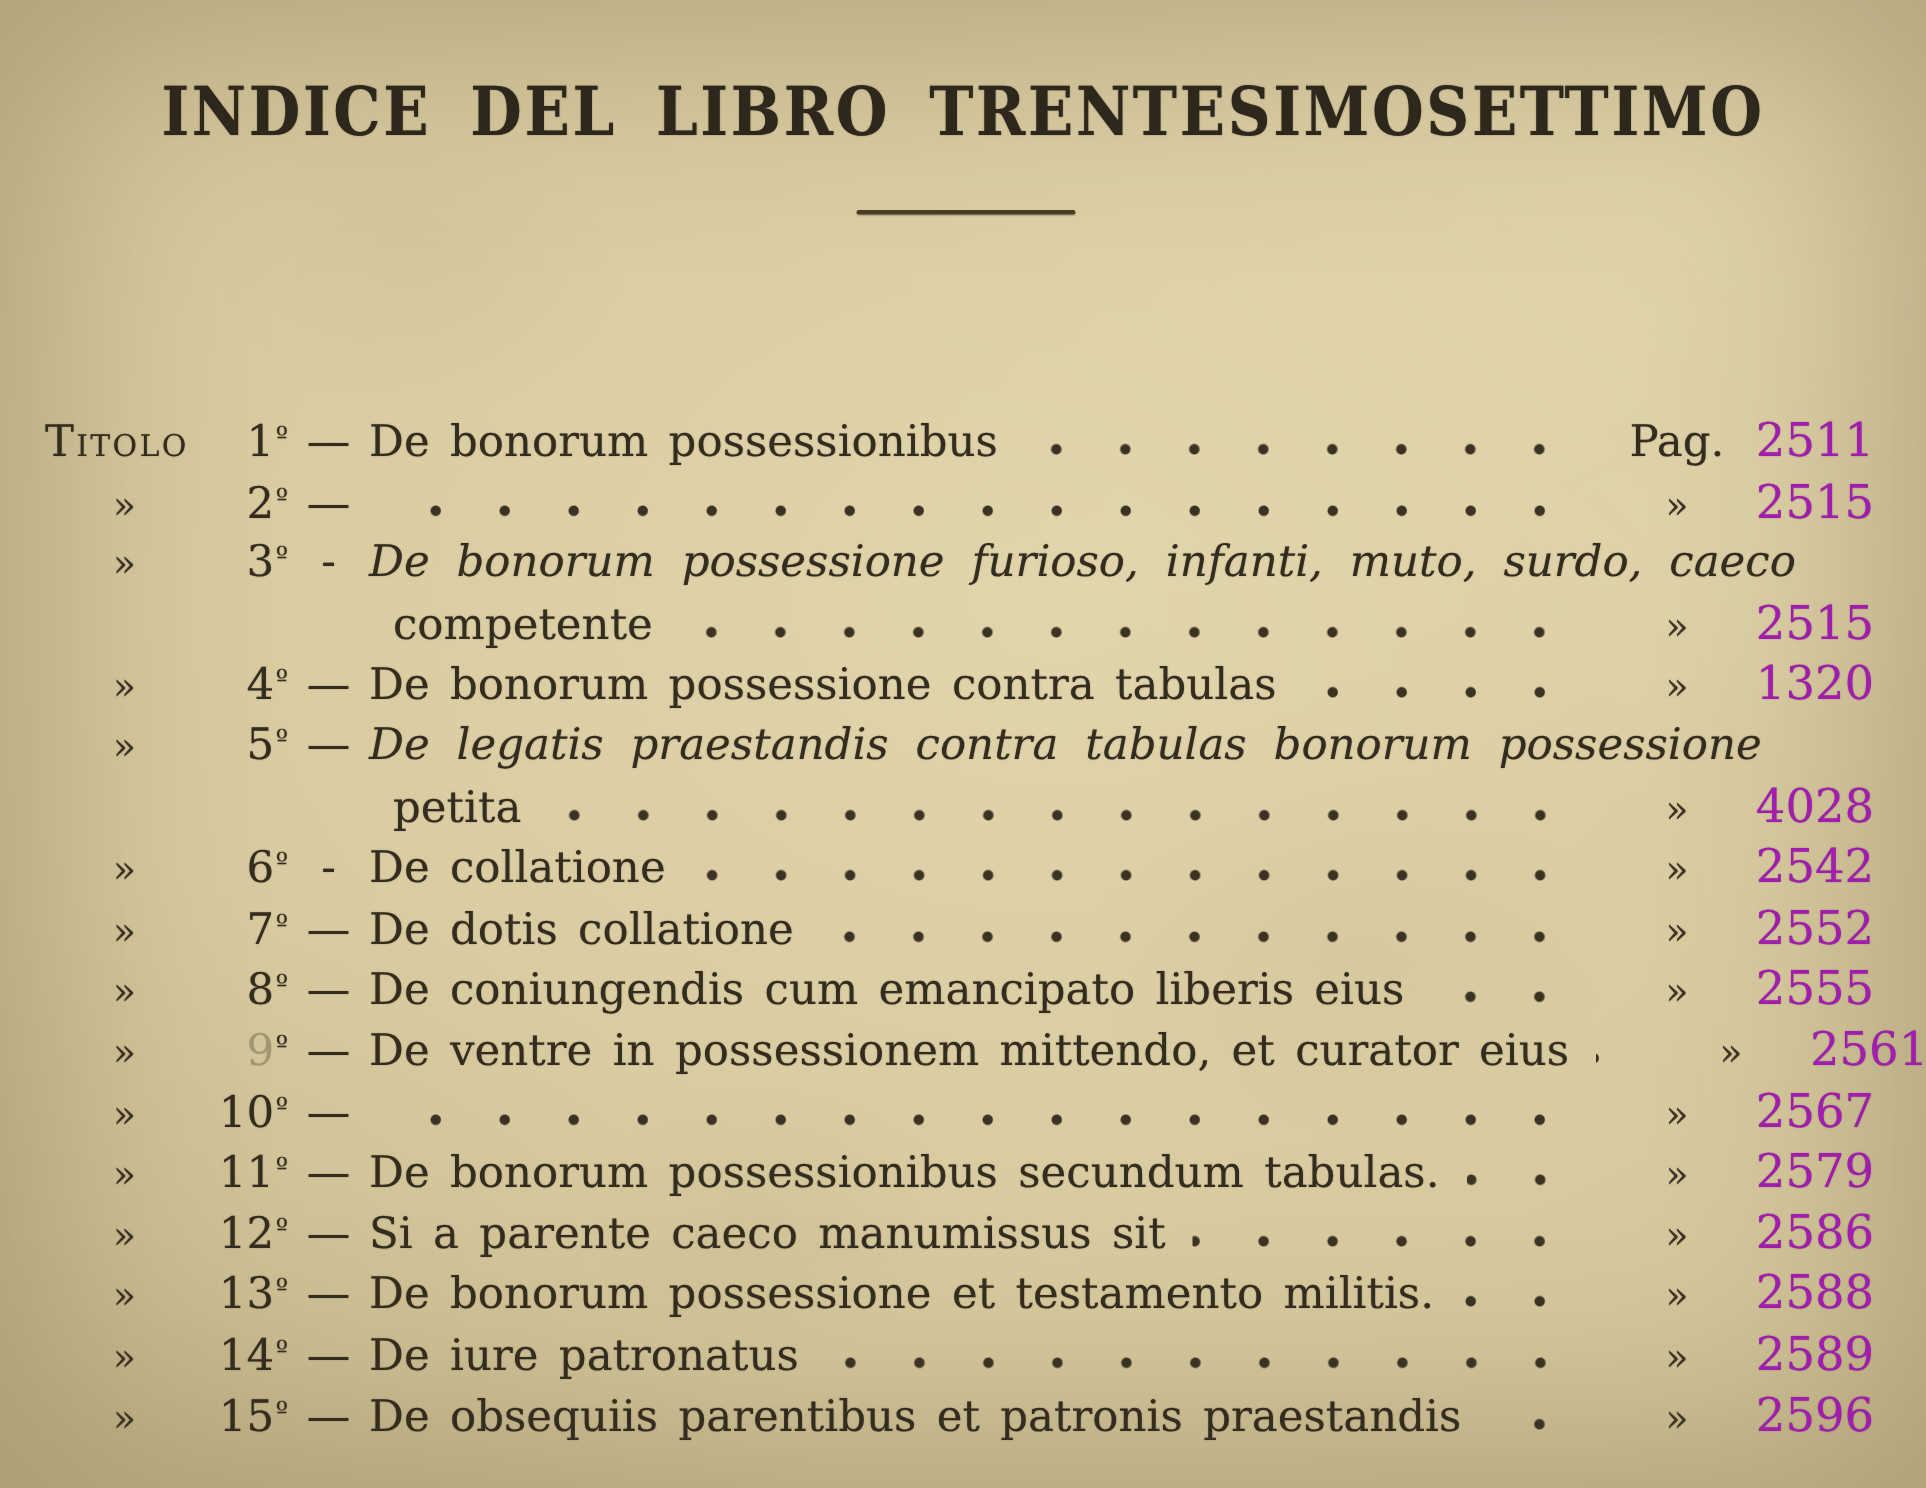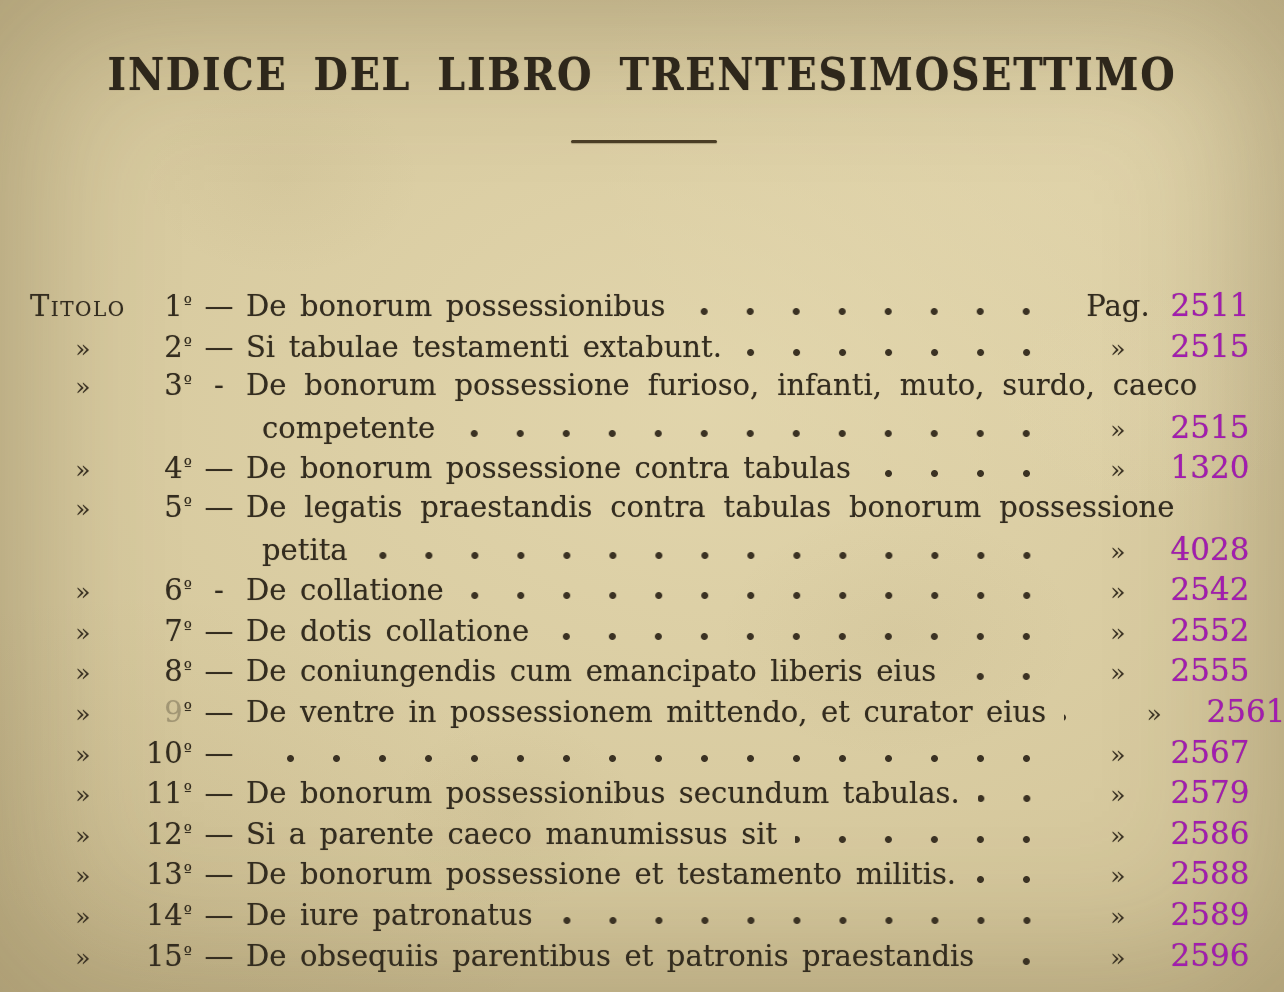--- a/index.html
+++ b/index.html
@@ -34,34 +34,34 @@
     transform:scaleX(.88);
     text-shadow:0 0 1px rgba(46,39,27,.55);
     white-space:nowrap;
   }
   .title-rule{
     position:absolute;left:571px;top:140px;width:146px;height:3px;
     background:#4a3d25;border-radius:2px;
     box-shadow:0 1px 1px rgba(74,61,37,.3);
   }
   .index{
-    position:absolute;left:30px;right:24px;top:287px;
+    position:absolute;left:30px;right:24px;top:276px;
     font-size:29px;
     text-shadow:0 0 1px rgba(51,44,31,.4);
   }
   .line{display:flex;align-items:baseline;height:40.6px;white-space:nowrap;}
   .col-label{width:106px;font-variant:small-caps;letter-spacing:1.5px;flex:none;}
   .col-label.mark,.col-ref.mark{font-variant:normal;letter-spacing:0;}
   .col-label.mark{text-align:center;font-size:25px;color:#3c3324;}
   .col-num{width:56px;text-align:right;flex:none;}
   .numtext.faded{opacity:.30;}
   .ord{display:inline-block;font-size:60%;transform:translateY(-.42em);margin-left:1px;}
   .col-dash{width:54px;text-align:center;flex:none;}
   .row-text{word-spacing:.15em;flex:none;}
-  .row-text.full{flex:1 1 auto;word-spacing:.30em;}
+  .row-text.full{flex:1 1 auto;word-spacing:.30em;font-style:italic;}
   .dots{
     flex:1 1 40px;align-self:baseline;height:9px;min-width:40px;
     margin:0 8px 0 18px;
     background-image:radial-gradient(circle at 4.5px 4.5px, #3b3223 3px, rgba(59,50,35,0) 3.9px);
     background-size:46px 9px;background-repeat:repeat-x;background-position:right bottom;
   }
   .col-ref{width:84px;text-align:center;flex:none;}
   .col-ref.mark{font-size:25px;color:#3c3324;}
   .col-page{width:100px;text-align:center;font-size:31px;color:#a21caf;flex:none;}
   .cont .indent{width:232px;flex:none;}
@@ -83,21 +83,20 @@
     <span class="row-text">De bonorum possessionibus</span>
     <span class="dots"></span>
     <span class="col-ref">Pag.</span>
     <span class="col-page">2511</span>
   </div>
 
   <div class="line">
     <span class="col-label mark">»</span>
     <span class="col-num"><span class="numtext">2</span><span class="ord">º</span></span>
     <span class="col-dash">—</span>
-    <span class="row-text">Si tabulae testamenti extabunt.</span>
     <span class="dots"></span>
     <span class="col-ref mark">»</span>
     <span class="col-page">2515</span>
   </div>
 
   <div class="line">
     <span class="col-label mark">»</span>
     <span class="col-num"><span class="numtext">3</span><span class="ord">º</span></span>
     <span class="col-dash">-</span>
     <span class="row-text full">De bonorum possessione furioso, infanti, muto, surdo, caeco</span>

